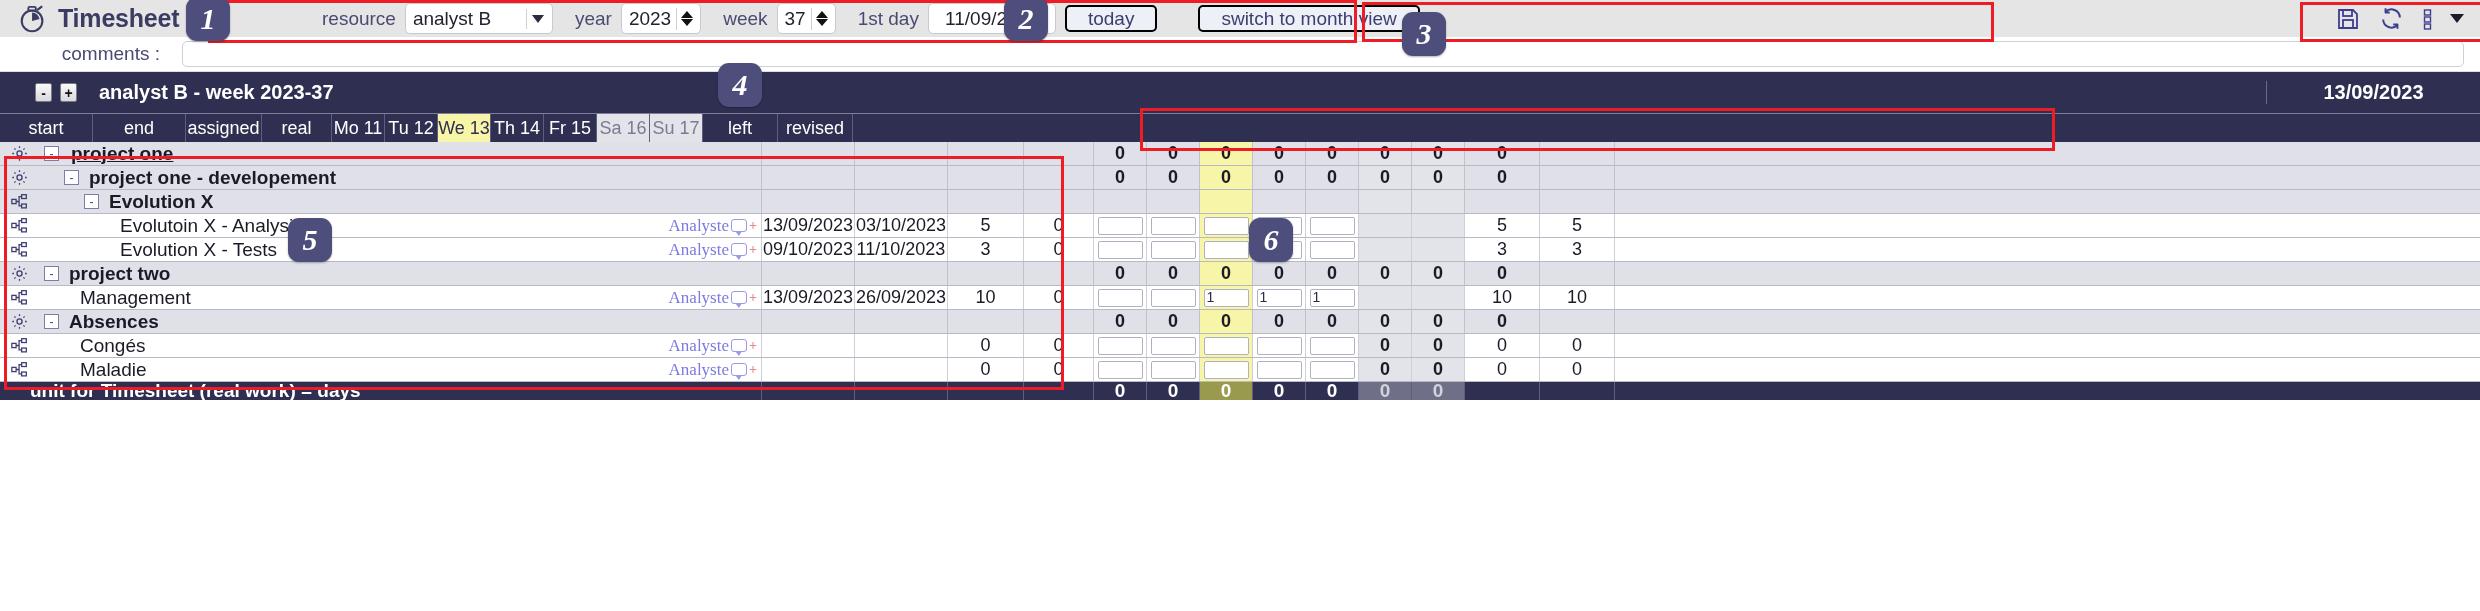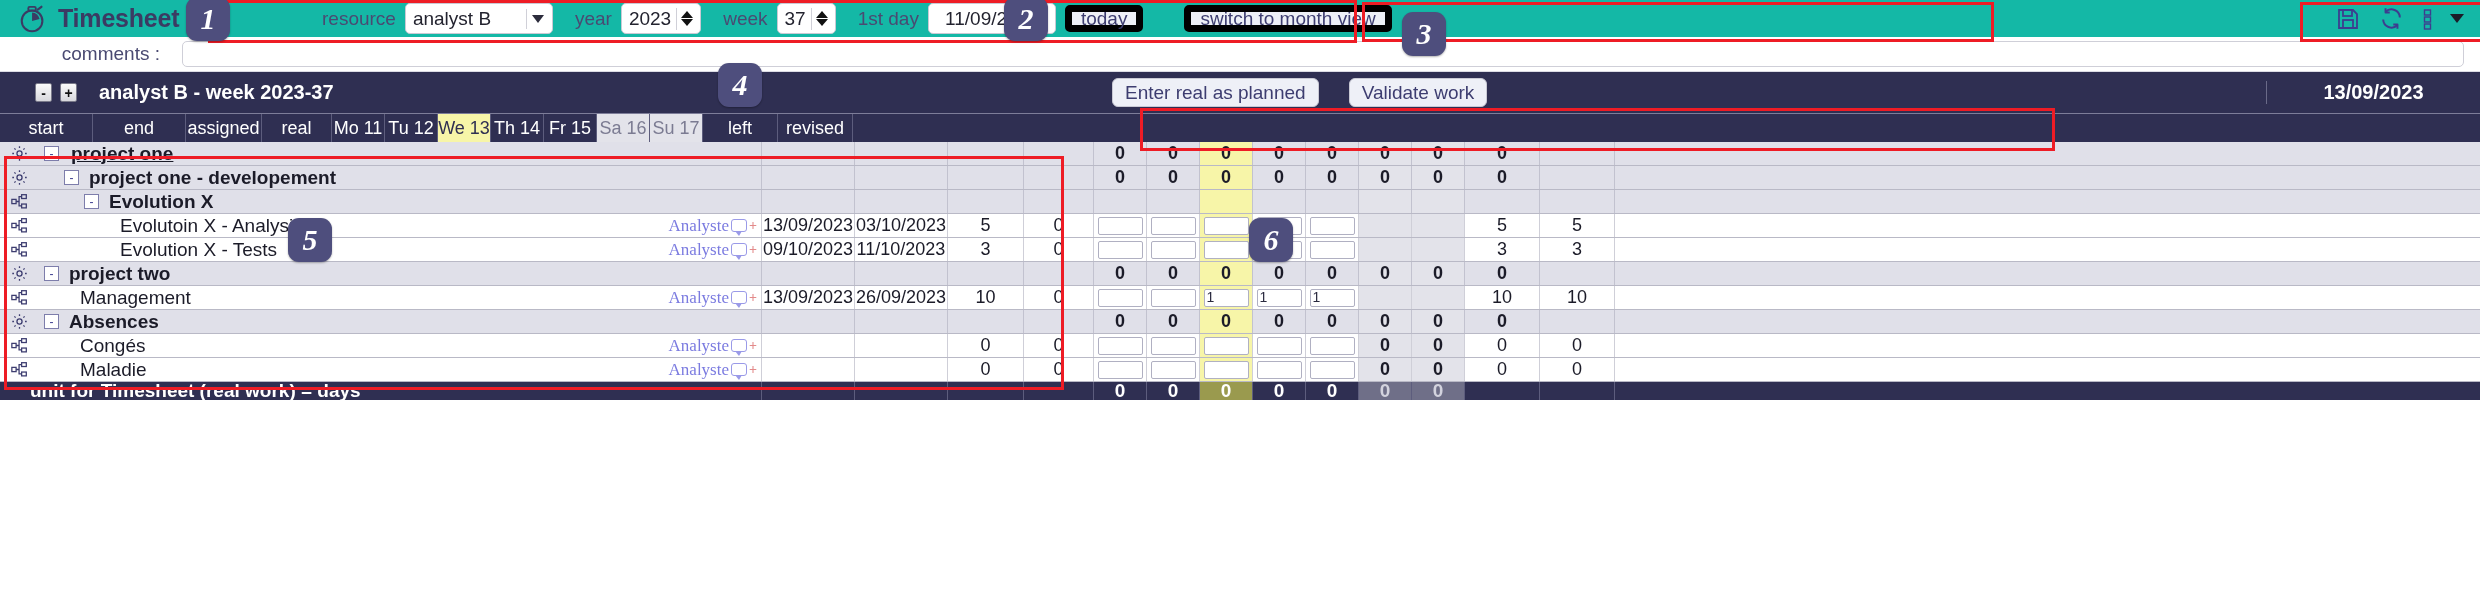--- a/index.html
+++ b/index.html
@@ -8,21 +8,21 @@
     font-family: "Liberation Sans", sans-serif;
     background:#ffffff;
     color:#3d3d63;
     font-size:19px;
   }
 
   
   .topbar{
     height:37px; width:2480px;
     display:flex; align-items:center;
-    background:#14b8a6;
+    background:#e5e5e5;
     position:relative;
   }
   .brand{
     display:flex; align-items:center; gap:10px;
     padding-left:18px; width:300px; flex:0 0 300px;
   }
   .brand-title{
     font-size:25px; font-weight:bold; color:#3b3b63; letter-spacing:-0.2px;
   }
   .stopwatch{ width:30px; height:30px; flex:0 0 30px; }
@@ -37,22 +37,22 @@
   .sel{
     width:148px; justify-content:space-between; padding-right:3px;
   }
   .sel .divider{ width:1px; height:20px; background:#d0d0d8; margin-right:5px;}
   .caret-dn{ width:0;height:0;border-left:6px solid transparent;border-right:6px solid transparent;border-top:8px solid #2c2c3c; margin-right:5px;}
   .spin-wrap{ display:flex; align-items:center; }
   .spin{ display:flex; flex-direction:column; gap:1px; margin-left:5px; border-left:1px solid #d0d0d8; padding-left:4px; height:22px; justify-content:center;}
   .tri-up{ width:0;height:0;border-left:6px solid transparent;border-right:6px solid transparent;border-bottom:7px solid #111;}
   .tri-dn{ width:0;height:0;border-left:6px solid transparent;border-right:6px solid transparent;border-top:7px solid #111;}
   .btn-lite{
-    border:7px solid #000000; border-radius:5px; background:#eef0f7;
-    height:27px; padding:0 9px; display:flex; align-items:center;
+    border:2px solid #000000; border-radius:5px; background:#eef0f7;
+    height:27px; padding:0 21px; display:flex; align-items:center;
     font-size:19px; color:#3d3d70; cursor:pointer;
   }
   .right-icons{
     margin-left:auto; display:flex; align-items:center; gap:17px; padding-right:16px;
   }
   .icon-btn{ width:26px;height:26px; display:flex;align-items:center;justify-content:center; cursor:pointer;}
 
   
   .commentsrow{
     height:35px; display:flex; align-items:center; background:#fff;
@@ -256,28 +256,20 @@
     <div class="comments-label">comments :</div>
     <input class="comments-input" type="text" value="" placeholder="" style="">
   </div>
 
   <div class="band">
     <div class="band-left">
       <span class="pm-btn">-</span>
       <span class="pm-btn">+</span>
       <span class="band-title">analyst B - week 2023-37</span>
     </div>
-    <div class="band-actions">
-      <div class="btn-act">
-        <span>Enter real as planned</span>
-      </div>
-      <div class="btn-act">
-        <span>Validate work</span>
-      </div>
-    </div>
     <div class="band-today">13/09/2023</div>
   </div>
 
   <div class="colhdr" id="colhdr">
     <div class="c w-start">start</div>
     <div class="c w-end">end</div>
     <div class="c w-assigned">assigned</div>
     <div class="c w-real">real</div>
 
     <div class="c w-day">Mo 11</div>

